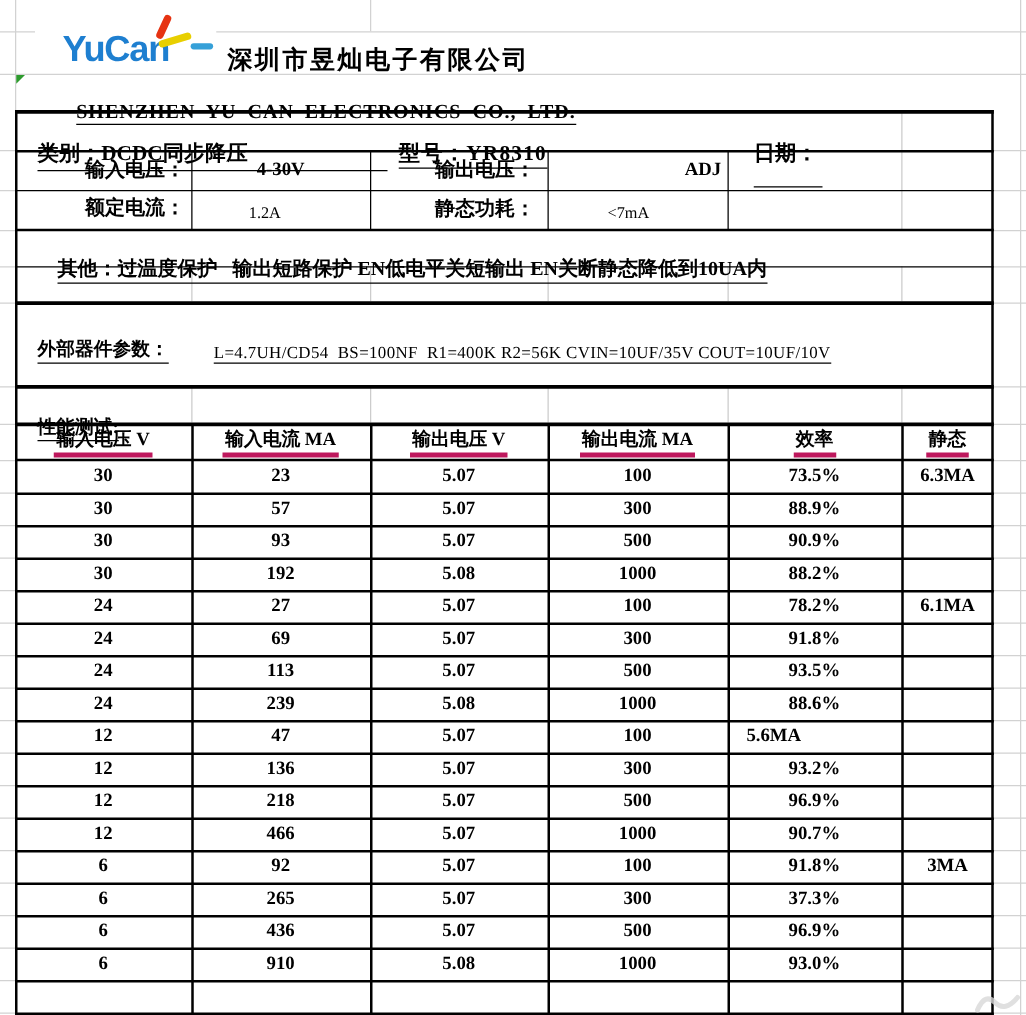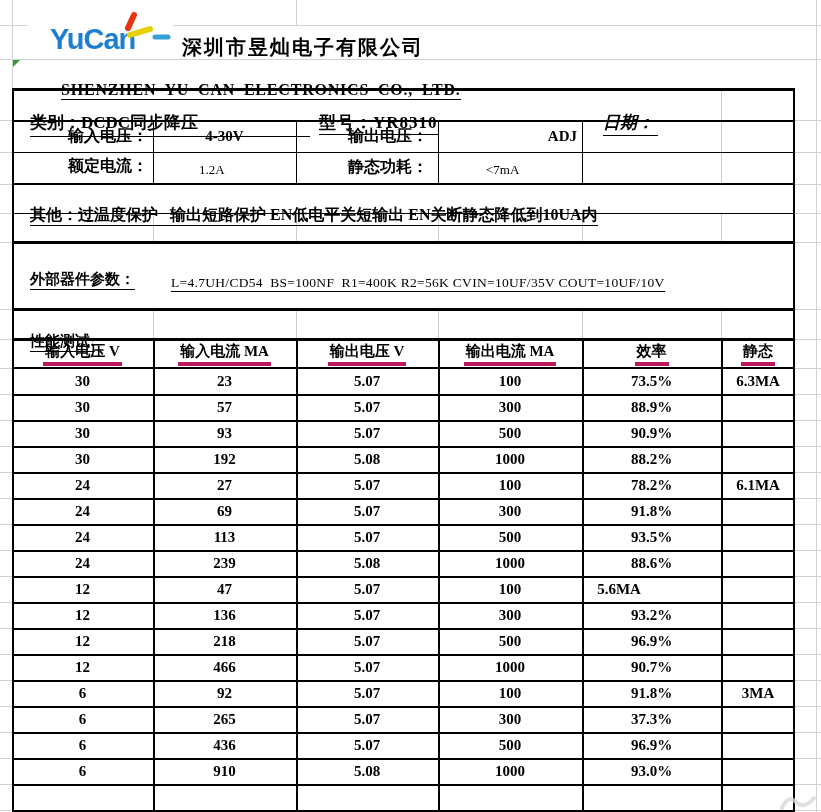--- a/index.html
+++ b/index.html
@@ -59,34 +59,34 @@
   </div>
   <div id="flag"></div>
 
   <div class="txt" style="left:14px;top:93px;">
     <span class="b u" style="font-size:17px;display:inline-block;width:280px;padding-bottom:2px;">类别：DCDC同步降压</span>
   </div>
   <div class="txt" style="left:303px;top:93px;">
     <span class="b u" style="font-size:17px;letter-spacing:1px;padding-bottom:2px;">型号：YR8310</span>
   </div>
   <div class="txt" style="left:587px;top:93px;">
-    <span class="b u" style="font-size:17px;padding-bottom:3px;padding-right:4px;font-style:italic;">日期：</span>
+    <span class="b u" style="font-size:17px;padding-bottom:17px;padding-right:4px;">日期：</span>
   </div>
 
   <div class="cell r b" style="left:12px;top:120px;width:136px;height:32px;font-size:16px;">输入电压：</div>
   <div class="cell c b" style="left:153px;top:120px;width:143px;height:32px;font-size:15px;">4-30V</div>
   <div class="cell r b" style="left:296px;top:120px;width:132px;height:32px;font-size:16px;">输出电压：</div>
   <div class="cell r b" style="left:438px;top:120px;width:139px;height:32px;font-size:15px;">ADJ</div>
 
   <div class="cell r b" style="left:12px;top:152px;width:136px;height:28px;font-size:16px;">额定电流：</div>
   <div class="cell l small" style="left:156px;top:158px;width:120px;height:24px;">1.2A</div>
   <div class="cell r b" style="left:296px;top:152px;width:132px;height:31px;font-size:16px;">静态功耗：</div>
   <div class="cell l small" style="left:443px;top:158px;width:120px;height:24px;">&lt;7mA</div>
 
-  <div class="txt" style="left:14px;top:187px;">
+  <div class="txt" style="left:30px;top:187px;">
     <span class="b u" style="font-size:16px;padding-bottom:2px;">其他：过温度保护   输出短路保护 EN低电平关短输出 EN关断静态降低到10UA内</span>
   </div>
 
   <div class="txt" style="left:14px;top:252px;">
     <span class="b u" style="font-size:15px;padding-bottom:2px;">外部器件参数：</span>
   </div>
   <div class="txt" style="left:155px;top:255px;">
     <span class="u" style="font-size:13.5px;letter-spacing:.3px;padding-bottom:1px;">L=4.7UH/CD54  BS=100NF  R1=400K R2=56K CVIN=10UF/35V COUT=10UF/10V</span>
   </div>
 

